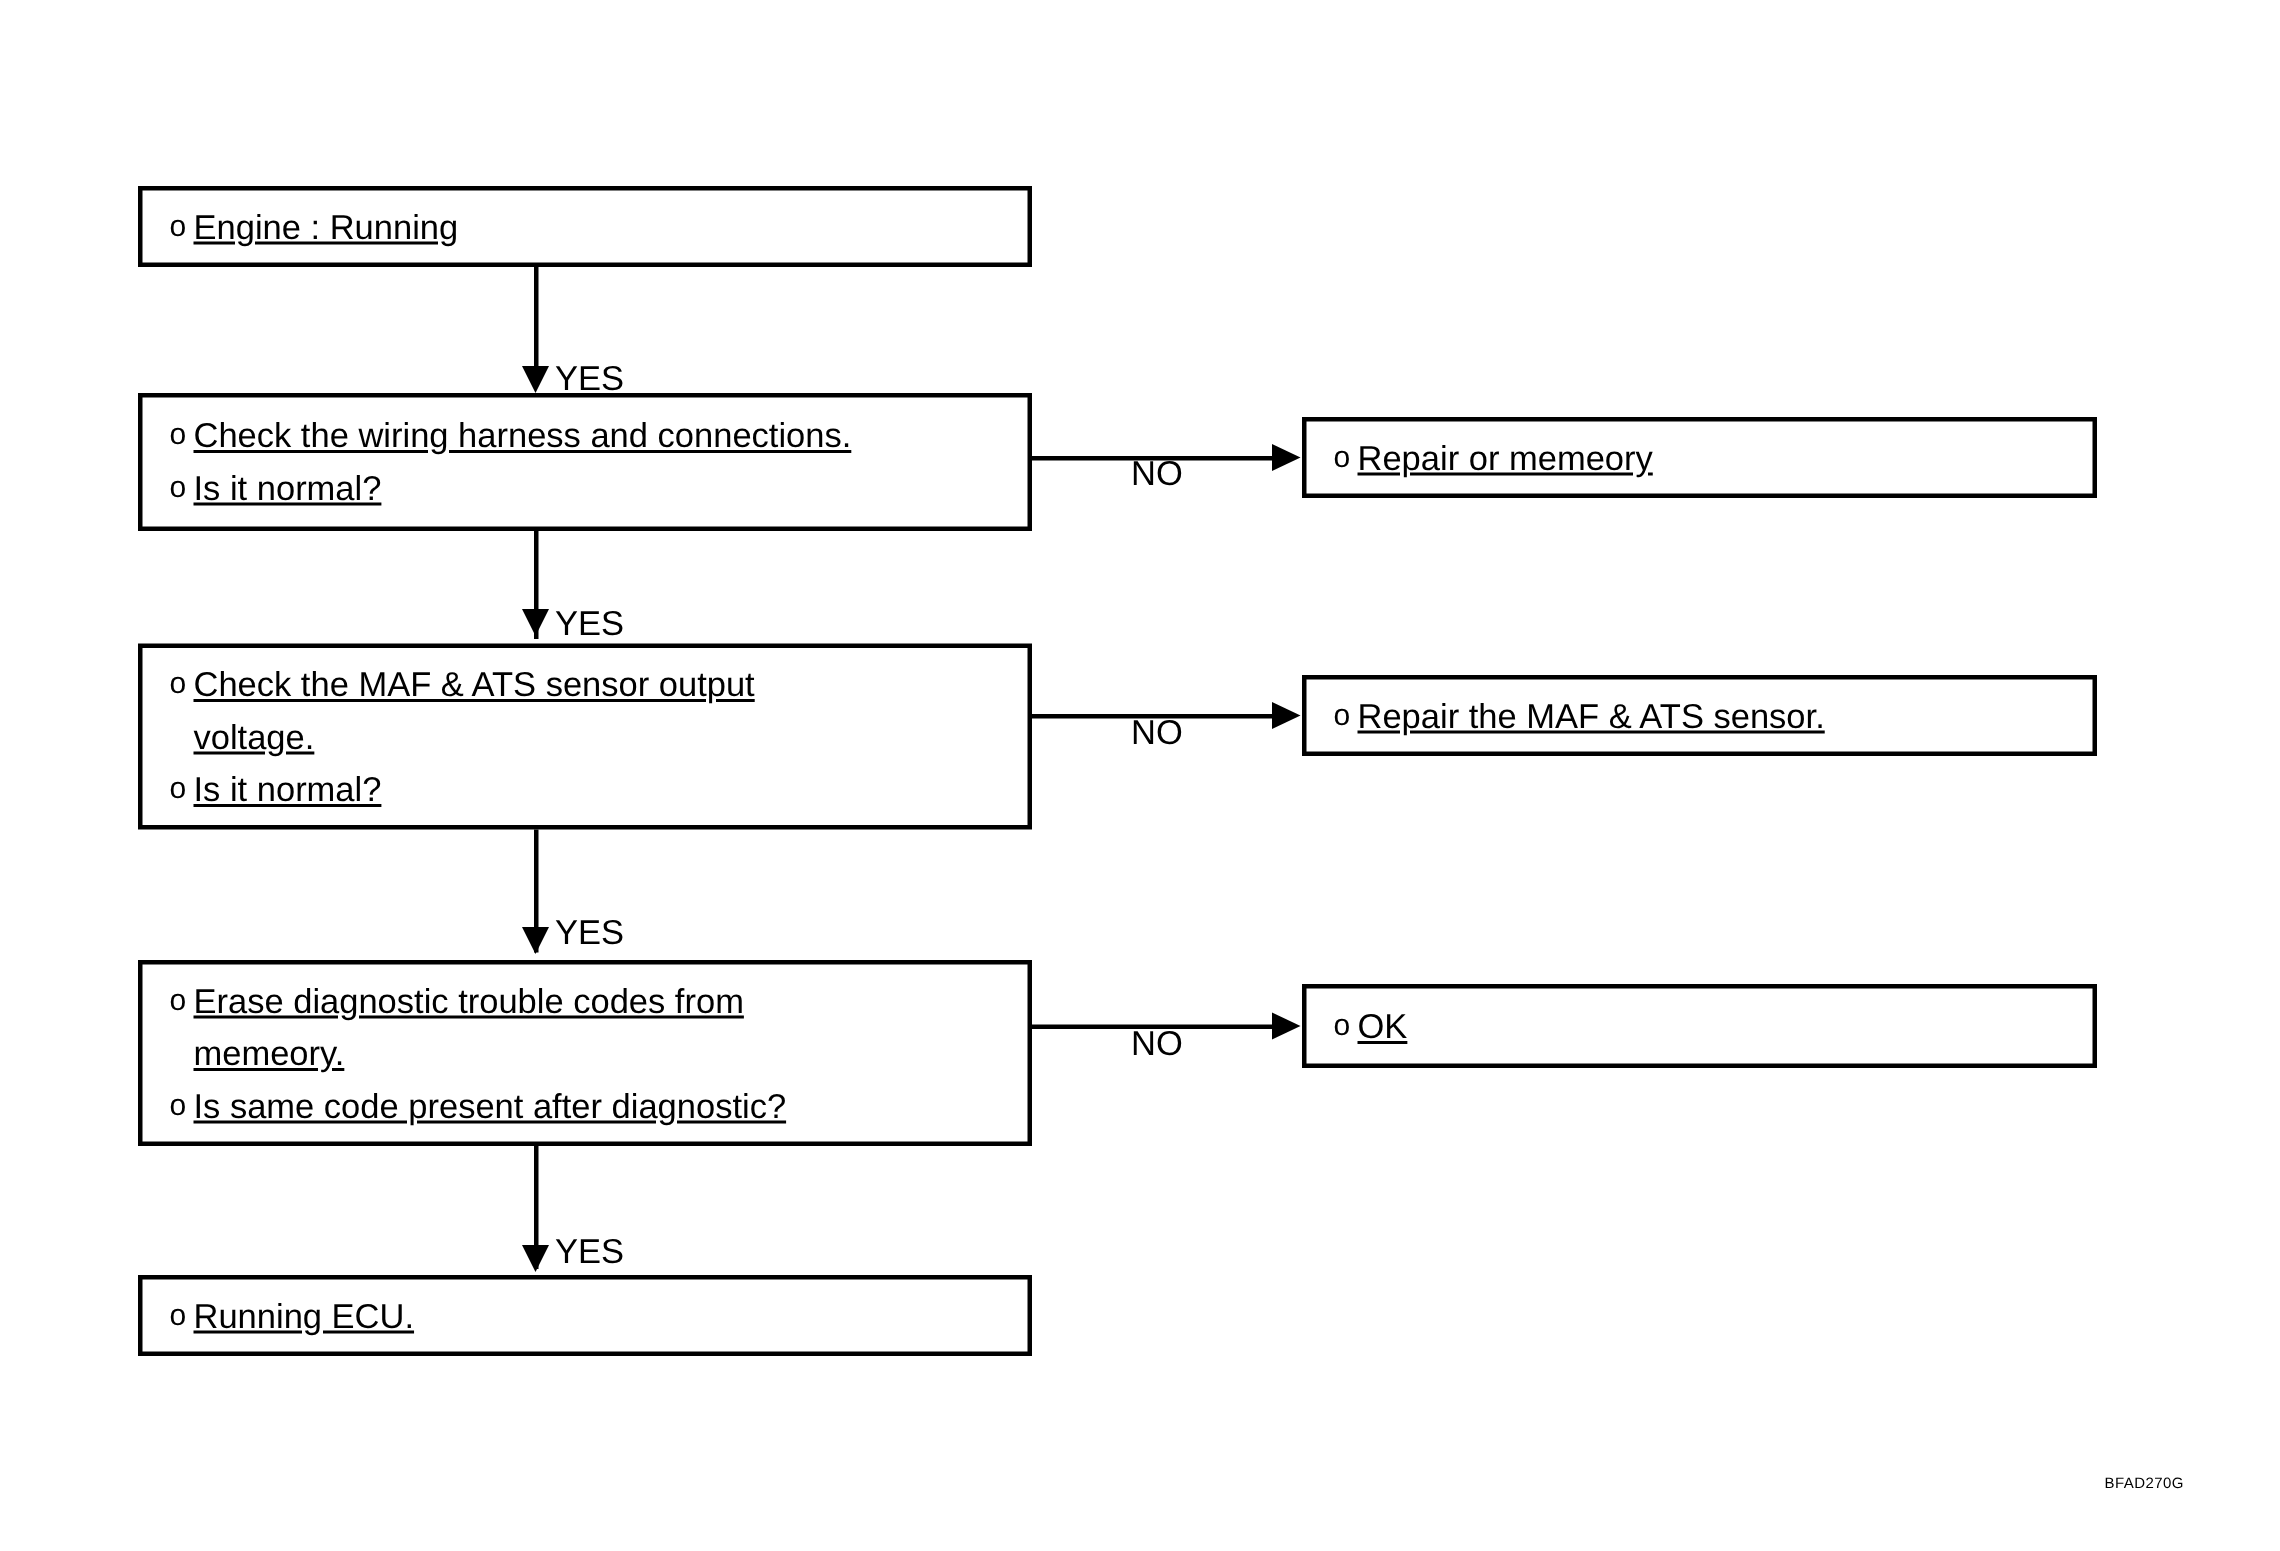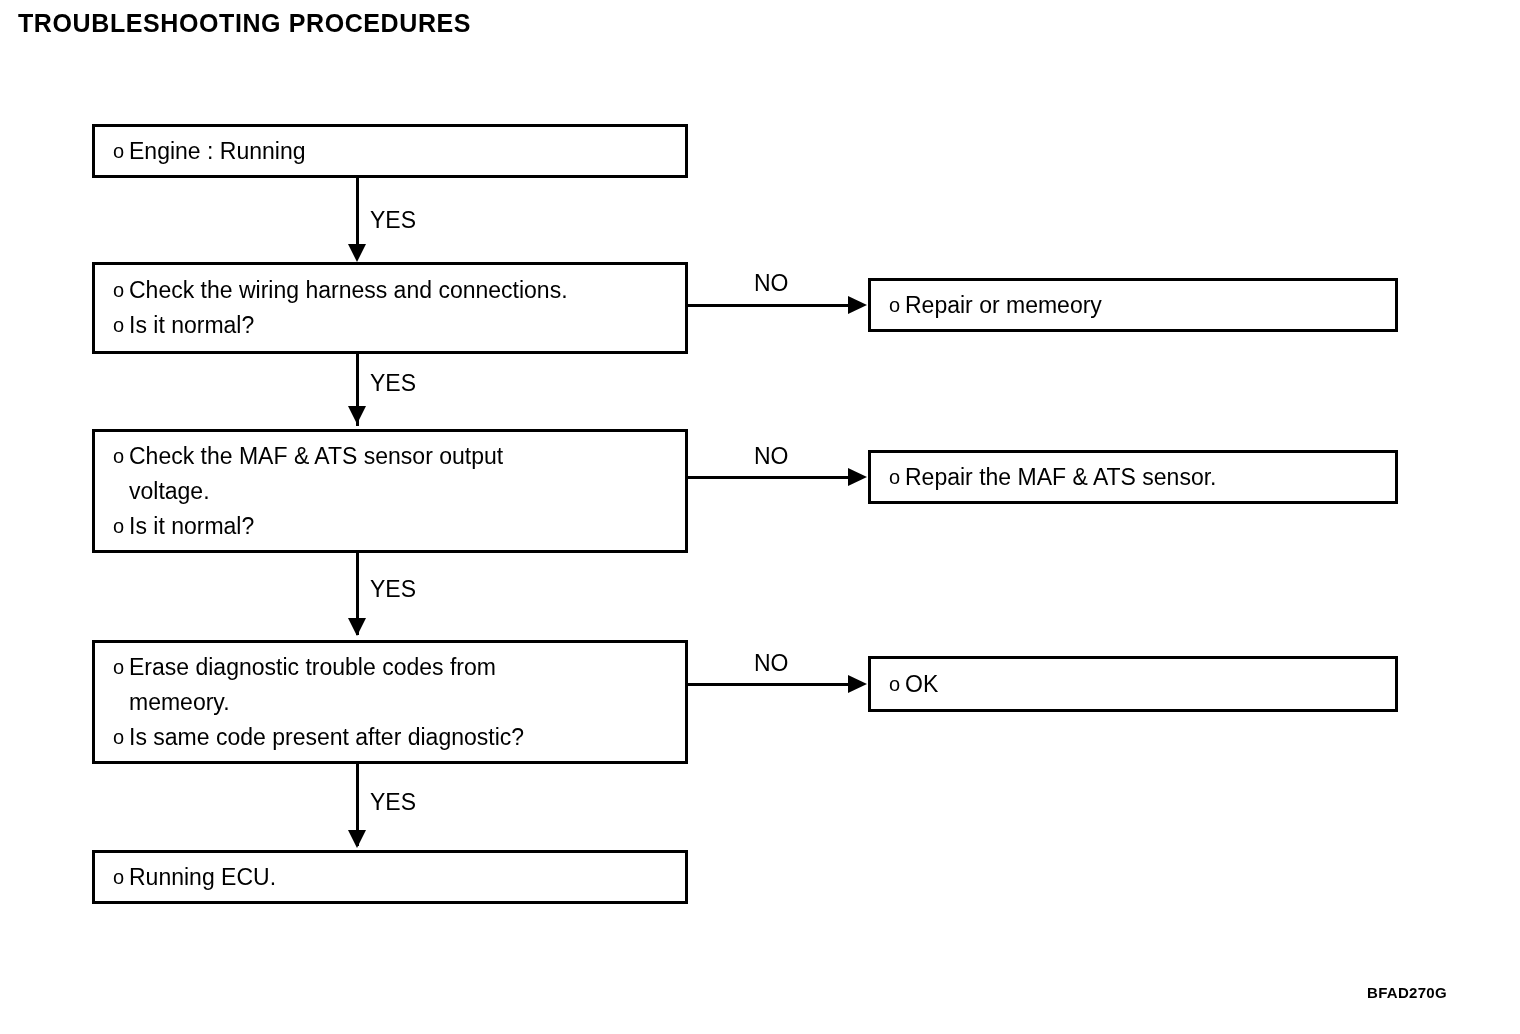--- a/index.html
+++ b/index.html
@@ -55,20 +55,21 @@
     flex: 0 0 34px;
     text-align: left;
     padding-left: 18px;
     box-sizing: border-box;
     font-size: 20px;
     line-height: 35px;
   }
   .box-text {
     flex: 1 1 auto;
     padding-right: 24px;
+    text-decoration: underline;
   }
 
   
   .connector {
     position: absolute;
   }
   .vline {
     position: absolute;
     width: 3px;
     background: #000000;
@@ -92,37 +93,38 @@
     height: 0;
     border-top: 9px solid transparent;
     border-bottom: 9px solid transparent;
     border-left: 19px solid #000000;
   }
   .edge-label {
     position: absolute;
     font-size: 23px;
     line-height: 26px;
     white-space: nowrap;
+    margin-top: 32px;
   }
 
   
   #figure-code {
     position: absolute;
-    font-size: 15px;
-    font-weight: bold;
+    font-size: 10px;
+    font-weight: normal;
     letter-spacing: 0.3px;
     white-space: nowrap;
+    margin-left: 36px;
   }
 </style>
 </head>
 <body>
 
 <div id="page">
 
-  <div id="page-title">TROUBLESHOOTING PROCEDURES</div>
 
   <div class="flow-box" style="left:92px; top:124px; width:596px; height:54px;">
     <div class="box-line">
       <span class="bullet">o</span>
       <span class="box-text">Engine : Running</span>
     </div>
   </div>
 
   <div class="connector">
     <div class="vline" style="left:356px; top:178px; height:72px;"></div>

